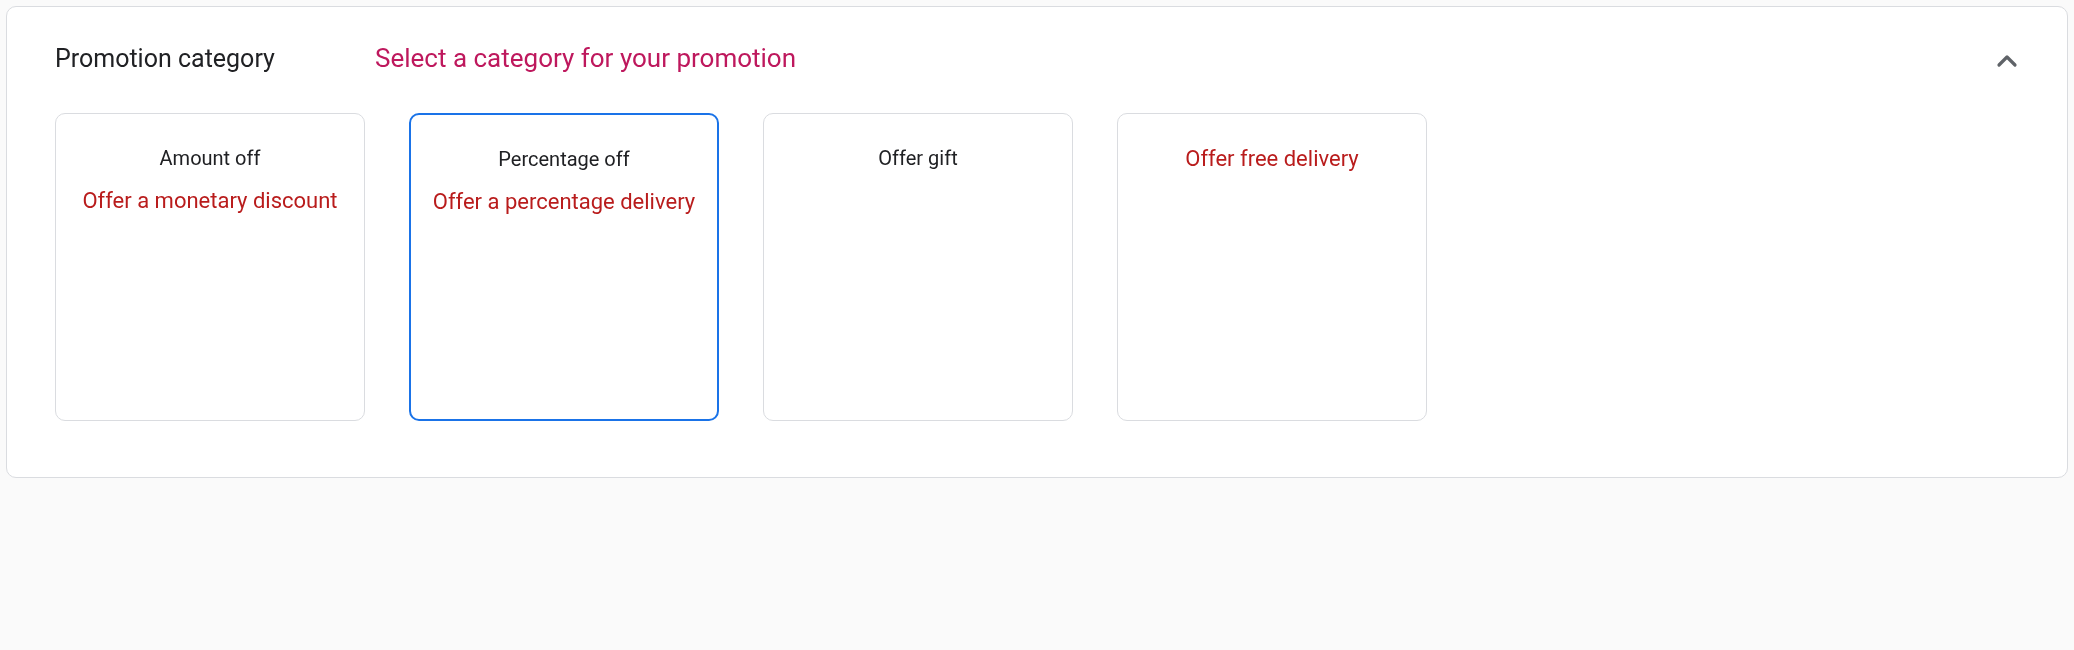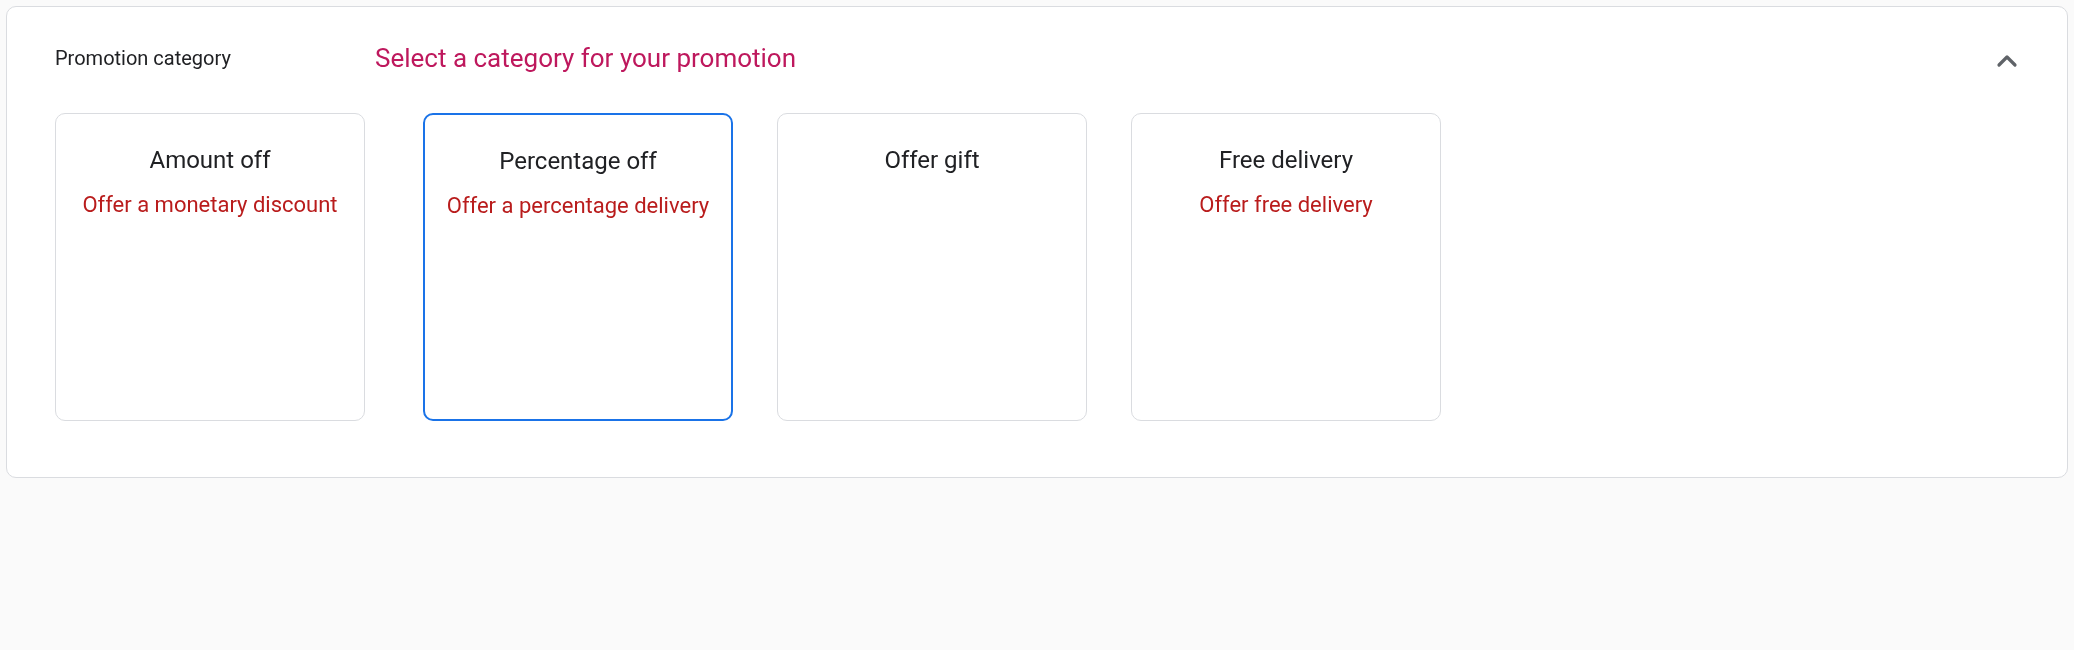--- a/index.html
+++ b/index.html
@@ -19,21 +19,21 @@
       padding: 0;
       width: 100%;
     }
     .panel-header {
       display: flex;
       align-items: center;
       padding: 36px 48px 20px 48px;
       position: relative;
     }
     .section-label {
-      font-size: 20px;
+      font-size: 25px;
       color: #202124;
       font-weight: 400;
       width: 320px;
       flex-shrink: 0;
     }
     .section-hint {
       font-size: 26px;
       color: #be185d;
       font-weight: 400;
     }
@@ -64,24 +64,23 @@
       height: 308px;
       border: 1px solid #dadce0;
       border-radius: 10px;
       background: #fff;
       padding: 32px 20px;
       text-align: center;
       cursor: pointer;
     }
     .card.selected {
       border: 2px solid #1a73e8;
-      margin-left: 14px;
     }
     .card-title {
-      font-size: 24px;
+      font-size: 20px;
       color: #202124;
       font-weight: 400;
       margin-bottom: 18px;
     }
     .card-desc {
       font-size: 22px;
       color: #b91c1c;
       font-weight: 400;
     }
   </style>
@@ -107,17 +106,16 @@
       <div class="card-desc">Offer a monetary discount</div>
     </div>
     <div class="card selected">
       <div class="card-title">Percentage off</div>
       <div class="card-desc">Offer a percentage delivery</div>
     </div>
     <div class="card">
       <div class="card-title">Offer gift</div>
     </div>
     <div class="card">
-      <div class="card-title">Free delivery</div>
       <div class="card-desc">Offer free delivery</div>
     </div>
   </div>
 </div>
 
 </body></html>

